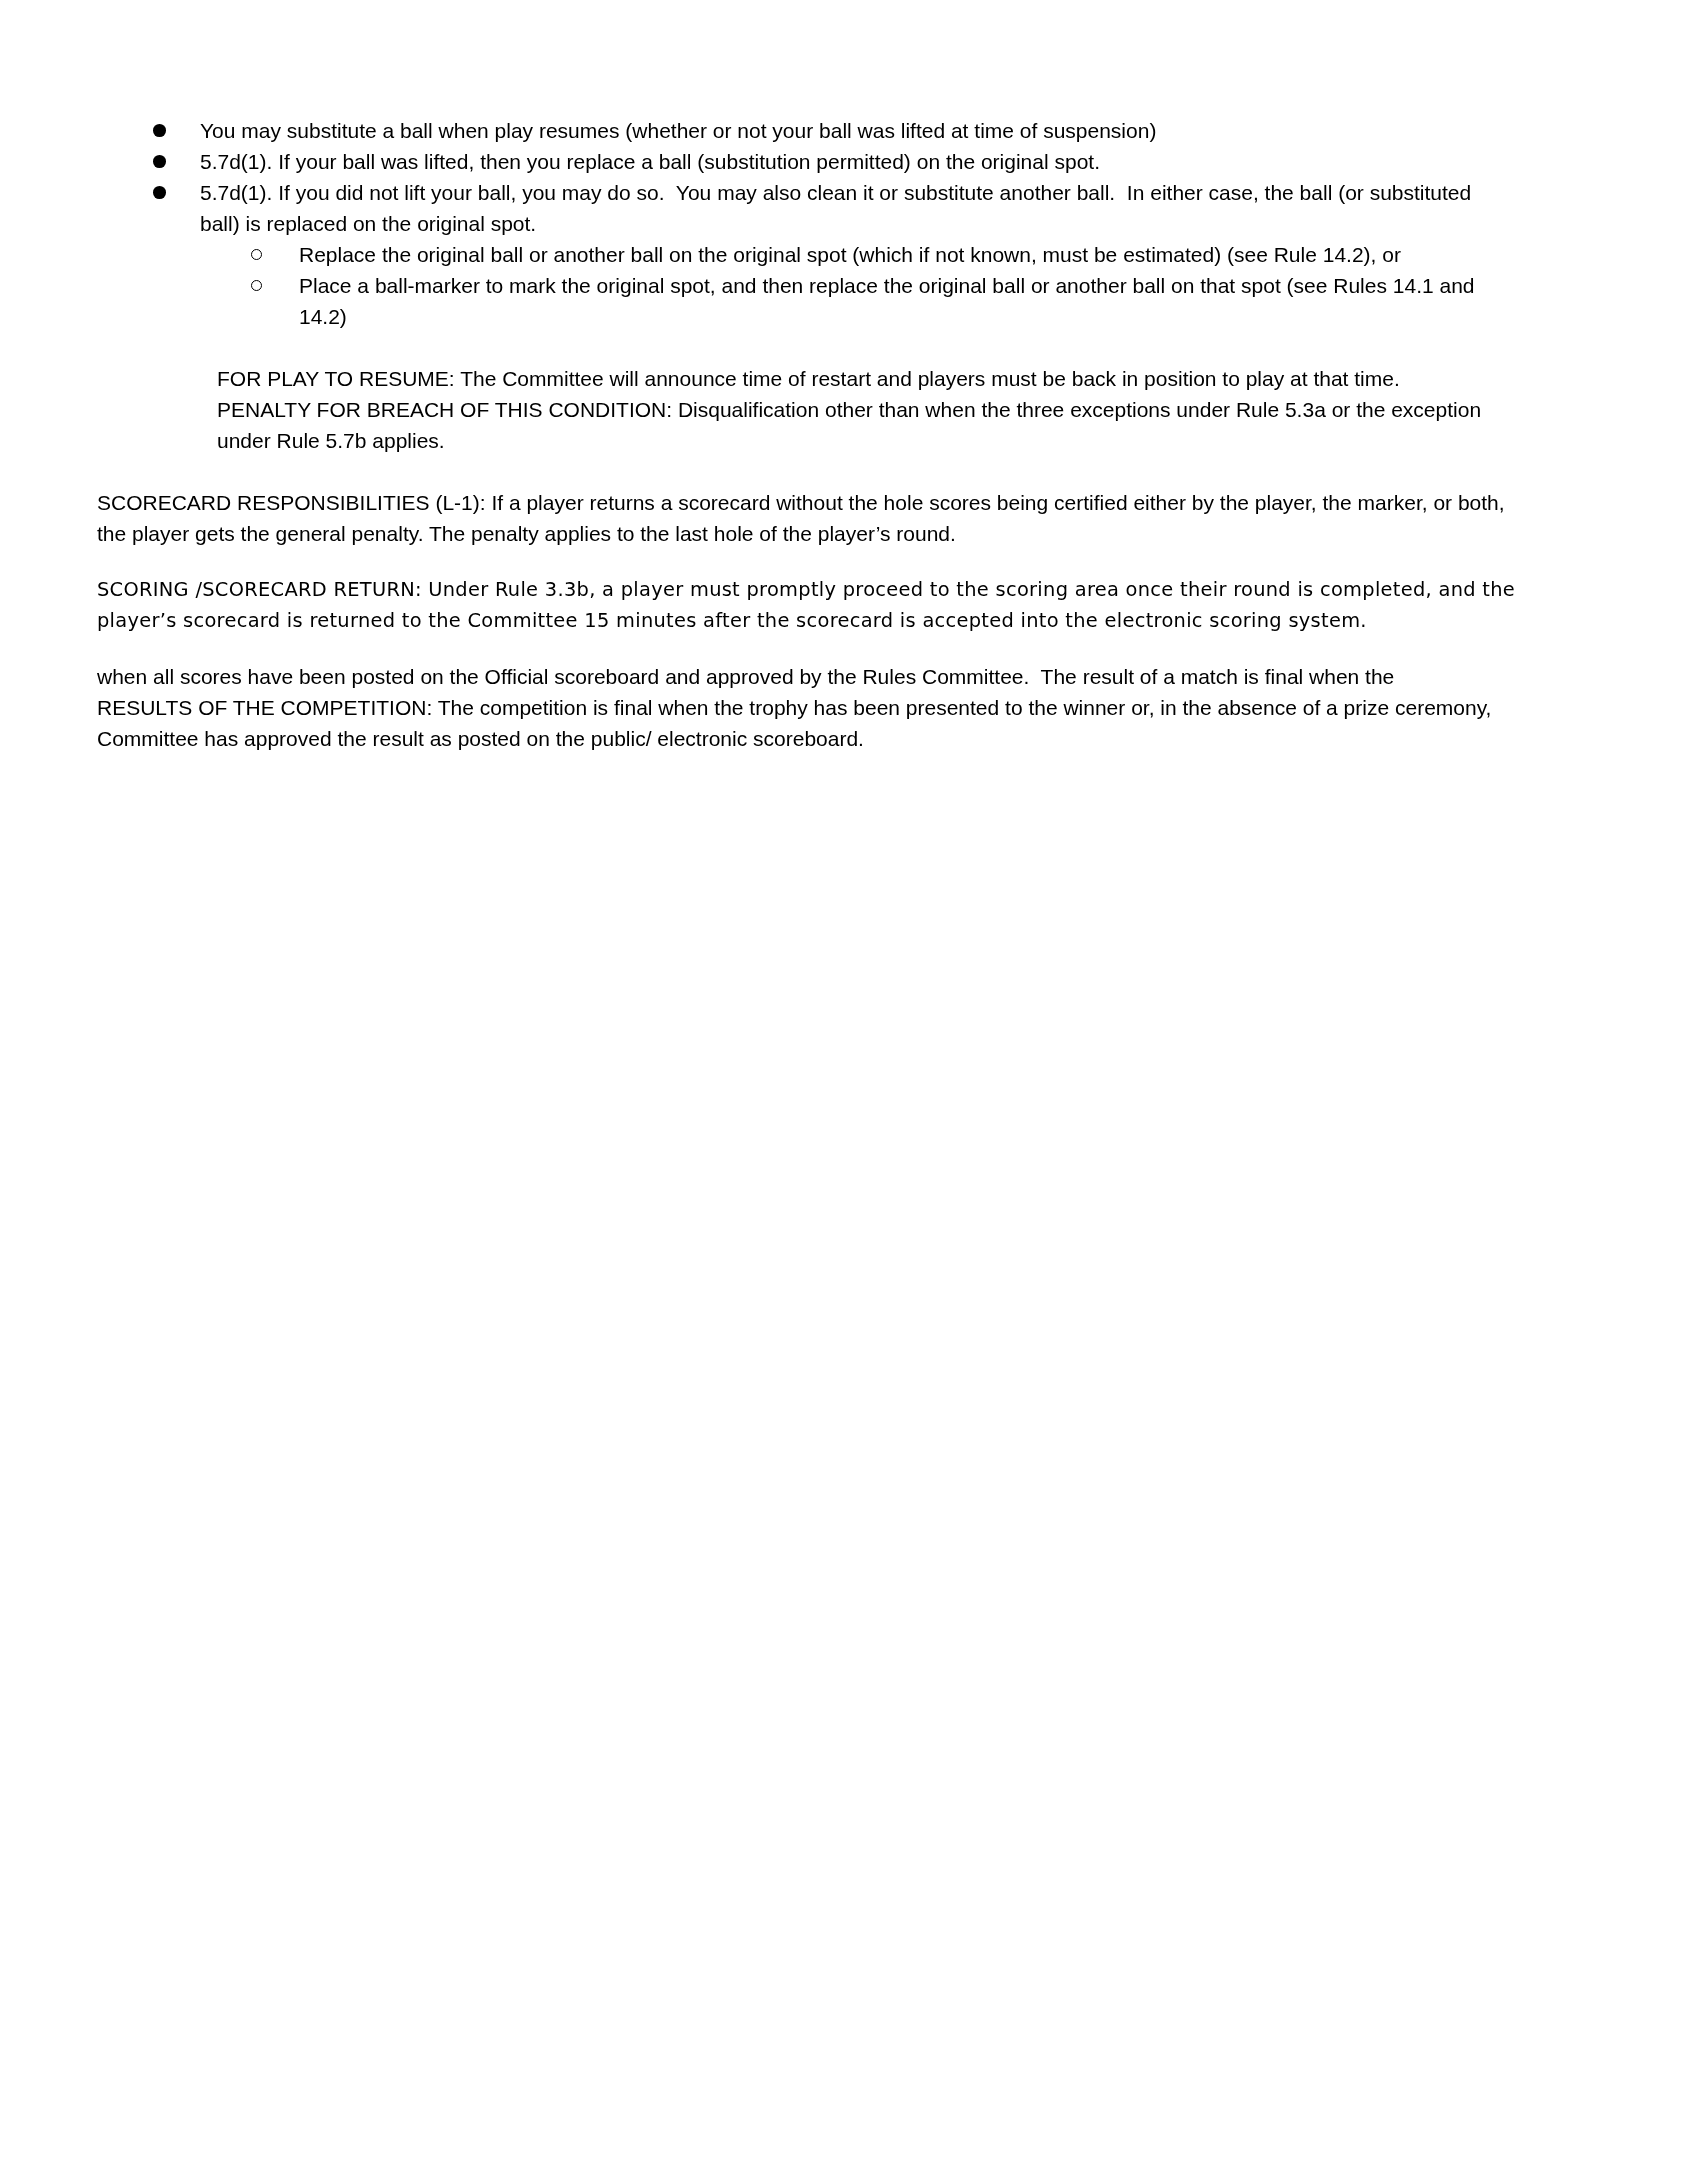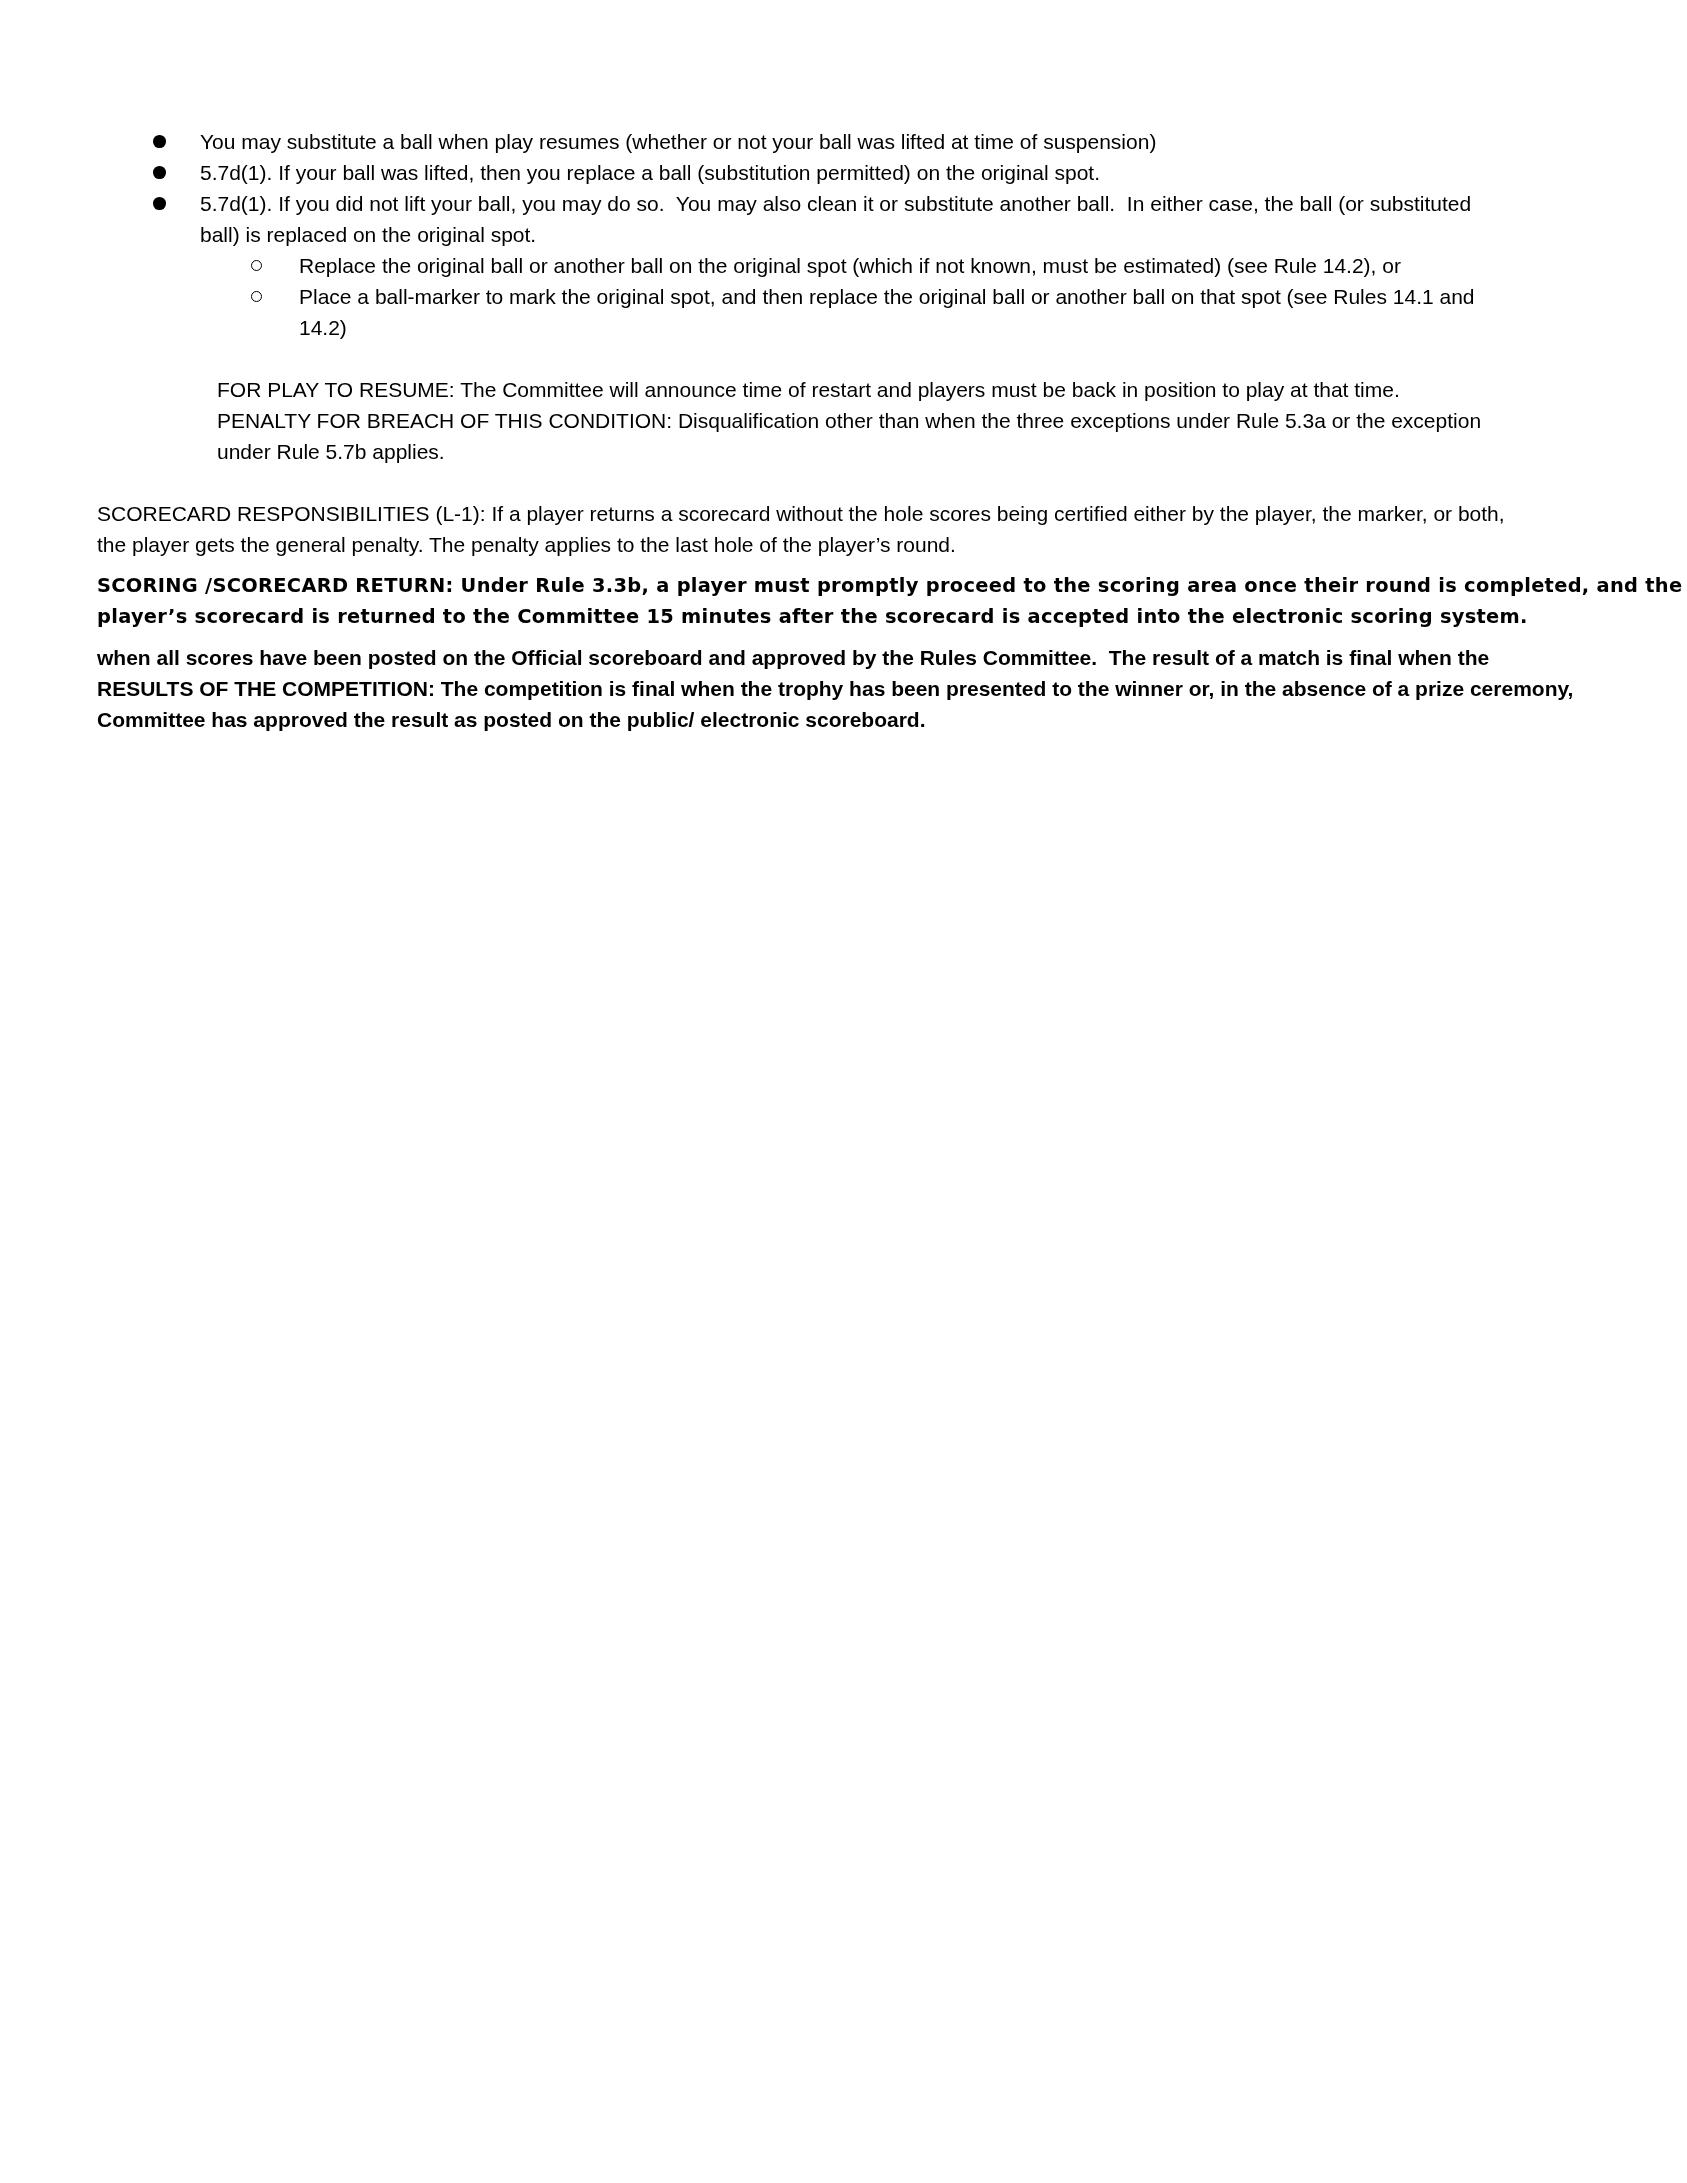--- a/index.html
+++ b/index.html
@@ -14,21 +14,21 @@
     background: #ffffff;
     color: #000000;
     font-family: "Liberation Sans", "DejaVu Sans", sans-serif;
     font-size: 21px;
     line-height: 31px;
     overflow: hidden;
   }
   .content {
     position: absolute;
     left: 97px;
-    top: 126px;
+    top: 115px;
     width: 1493px;
   }
   .line {
     white-space: pre;
   }
   
   .li1 {
     position: relative;
     padding-left: 103px;
   }
@@ -58,22 +58,21 @@
   }
   
   .resume-block {
     margin-top: 31px;
     margin-left: 120px;
   }
   .para {
     margin-top: 31px;
   }
   .para-tight {
-    margin-top: 10px;
-    font-weight: bold;
+    margin-top: 25px;
   }
   .geo-font {
     font-family: "DejaVu Sans", sans-serif;
     font-size: 19.4px;
     letter-spacing: 0.3px;
   }
 </style>
 </head>
 <body>
 

